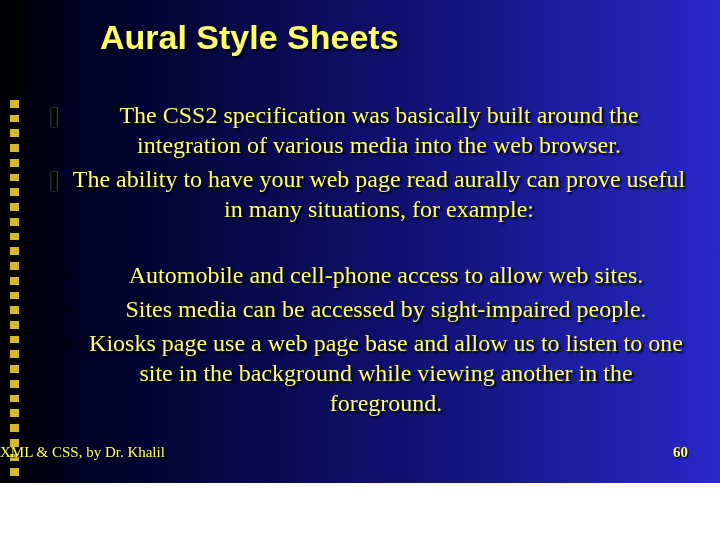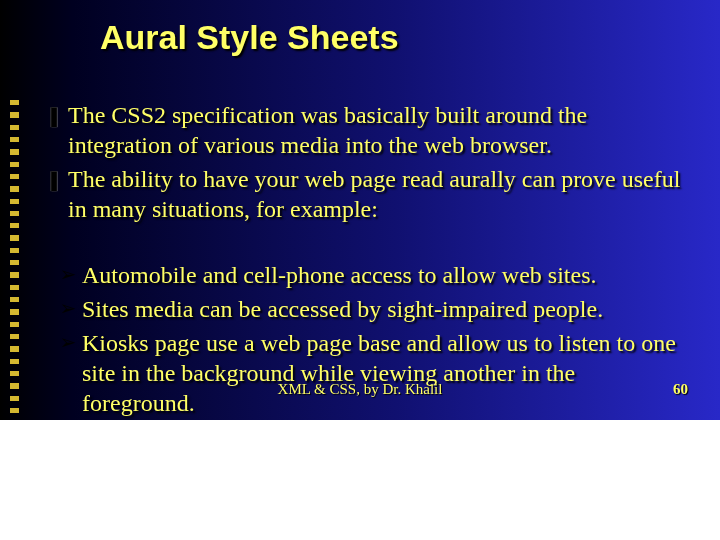--- a/index.html
+++ b/index.html
@@ -5,21 +5,21 @@
   html, body {
     margin: 0;
     padding: 0;
     width: 720px;
     height: 540px;
     overflow: hidden;
     font-family: "Times New Roman", Times, serif;
   }
   .slide {
     width: 720px;
-    height: 420px;
+    height: 483px;
     background: linear-gradient(to right, #000000 0%, #000020 10%, #101070 55%, #2828c8 100%);
     position: relative;
     box-sizing: border-box;
   }
   .left-stripe {
     position: absolute;
     left: 10px;
     top: 0;
     bottom: 0;
     width: 14px;
@@ -74,32 +74,32 @@
     font-size: 20px;
     width: 28px;
     flex-shrink: 0;
     text-align: center;
     line-height: 1.4;
     font-family: Arial, sans-serif;
   }
   .bullet-text, .arrow-text {
     flex: 1;
     text-shadow: 2px 2px 2px #000;
+    text-align: center;
   }
   .gap {
     height: 32px;
   }
   .arrow-section {
     margin-left: 14px;
   }
   .footer-center {
     position: absolute;
     bottom: 22px;
     width: 100%;
-    text-align: center;
     color: #ffff66;
     font-size: 15px;
     text-shadow: 1px 1px 1px #000;
   }
   .footer-right {
     position: absolute;
     bottom: 22px;
     right: 32px;
     color: #ffff66;
     font-size: 15px;

